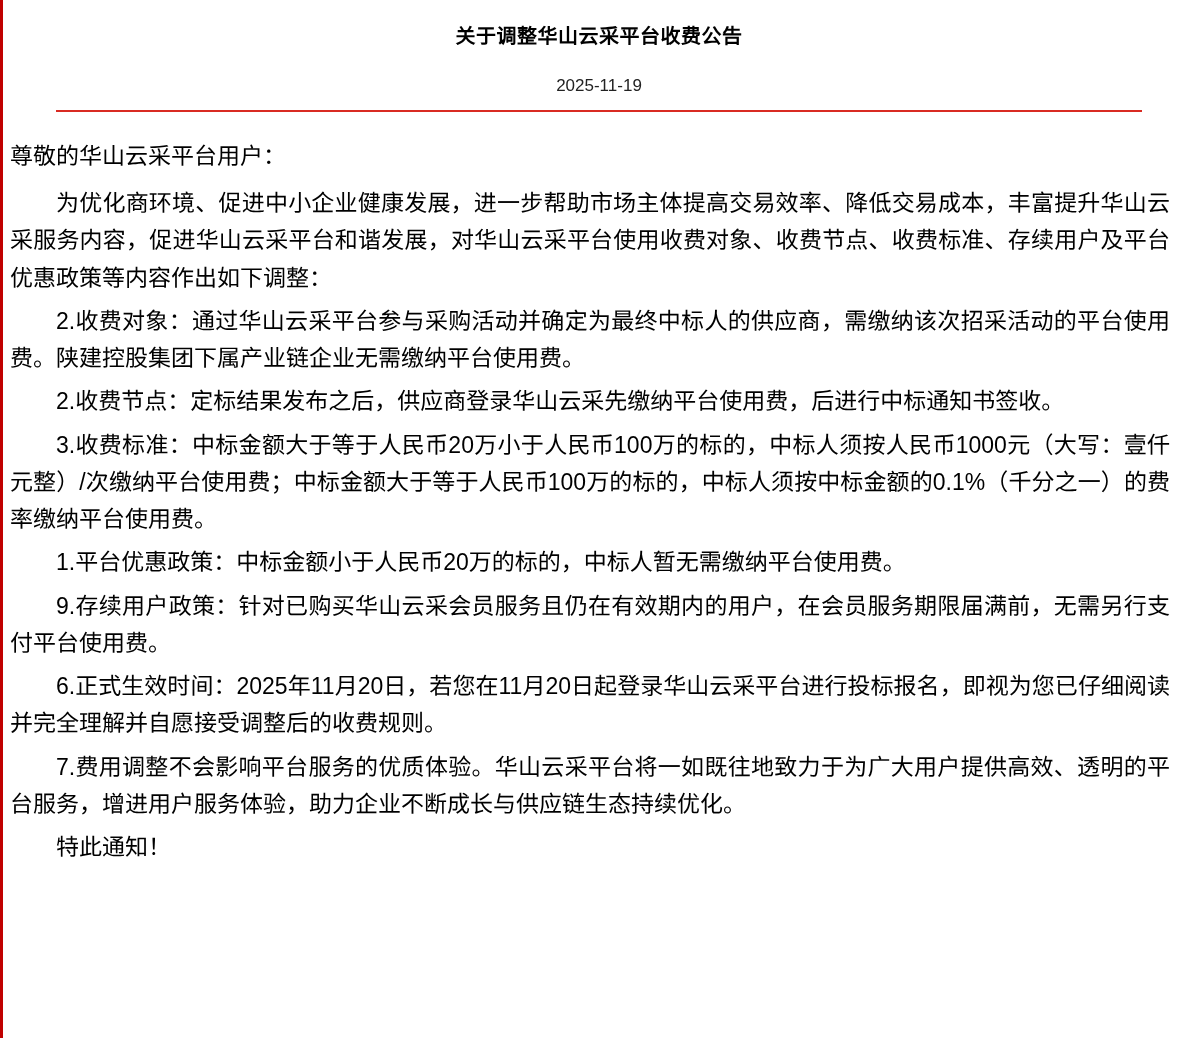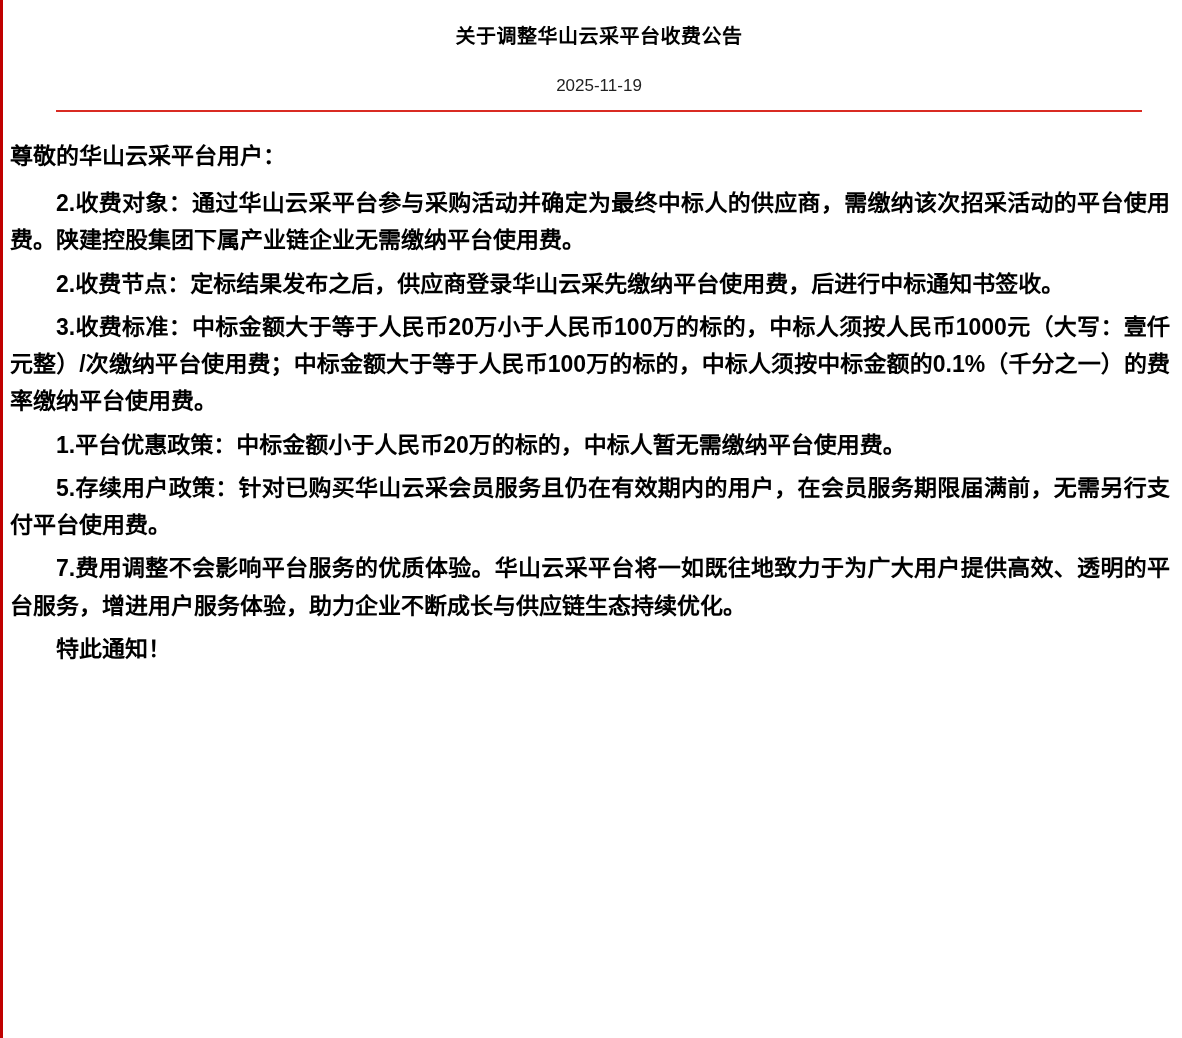--- a/index.html
+++ b/index.html
@@ -48,21 +48,20 @@
   }
   .divider {
     margin-top: 12px;
     border: none;
     border-top: 2px solid #d92b23;
     height: 0;
     width: 100%;
   }
   .body-content {
     padding: 18px 12px 24px 10px;
-    font-weight: bold;
   }
   p.para {
     margin: 0 0 6px 0;
     font-size: 23px;
     line-height: 1.62;
     text-align: justify;
     text-justify: inter-ideograph;
     color: #000;
     letter-spacing: 0px;
   }
@@ -83,22 +82,24 @@
   <div class="left-rule"></div>
 
   <div class="header">
     <div class="doc-title">关于调整华山云采平台收费公告</div>
     <div class="doc-date">2025-11-19</div>
     <hr class="divider">
   </div>
 
   <div class="body-content">
     <p class="para salutation">尊敬的华山云采平台用户：</p>
+    <p class="para indent">为优化商环境、促进中小企业健康发展，进一步帮助市场主体提高交易效率、降低交易成本，丰富提升华山云采服务内容，促进华山云采平台和谐发展，对华山云采平台使用收费对象、收费节点、收费标准、存续用户及平台优惠政策等内容作出如下调整：</p>
     <p class="para indent">2.收费对象：通过华山云采平台参与采购活动并确定为最终中标人的供应商，需缴纳该次招采活动的平台使用费。陕建控股集团下属产业链企业无需缴纳平台使用费。</p>
     <p class="para indent">2.收费节点：定标结果发布之后，供应商登录华山云采先缴纳平台使用费，后进行中标通知书签收。</p>
     <p class="para indent">3.收费标准：中标金额大于等于人民币20万小于人民币100万的标的，中标人须按人民币1000元（大写：壹仟元整）/次缴纳平台使用费；中标金额大于等于人民币100万的标的，中标人须按中标金额的0.1%（千分之一）的费率缴纳平台使用费。</p>
     <p class="para indent">1.平台优惠政策：中标金额小于人民币20万的标的，中标人暂无需缴纳平台使用费。</p>
-    <p class="para indent">5.存续用户政策：针对已购买华山云采会员服务且仍在有效期内的用户，在会员服务期限届满前，无需另行支付平台使用费。</p>
+    <p class="para indent">9.存续用户政策：针对已购买华山云采会员服务且仍在有效期内的用户，在会员服务期限届满前，无需另行支付平台使用费。</p>
+    <p class="para indent">6.正式生效时间：2025年11月20日，若您在11月20日起登录华山云采平台进行投标报名，即视为您已仔细阅读并完全理解并自愿接受调整后的收费规则。</p>
     <p class="para indent">7.费用调整不会影响平台服务的优质体验。华山云采平台将一如既往地致力于为广大用户提供高效、透明的平台服务，增进用户服务体验，助力企业不断成长与供应链生态持续优化。</p>
     <p class="para indent">特此通知！</p>
     <div class="footer-spacer"></div>
   </div>
 </div>
 
 </body></html>

